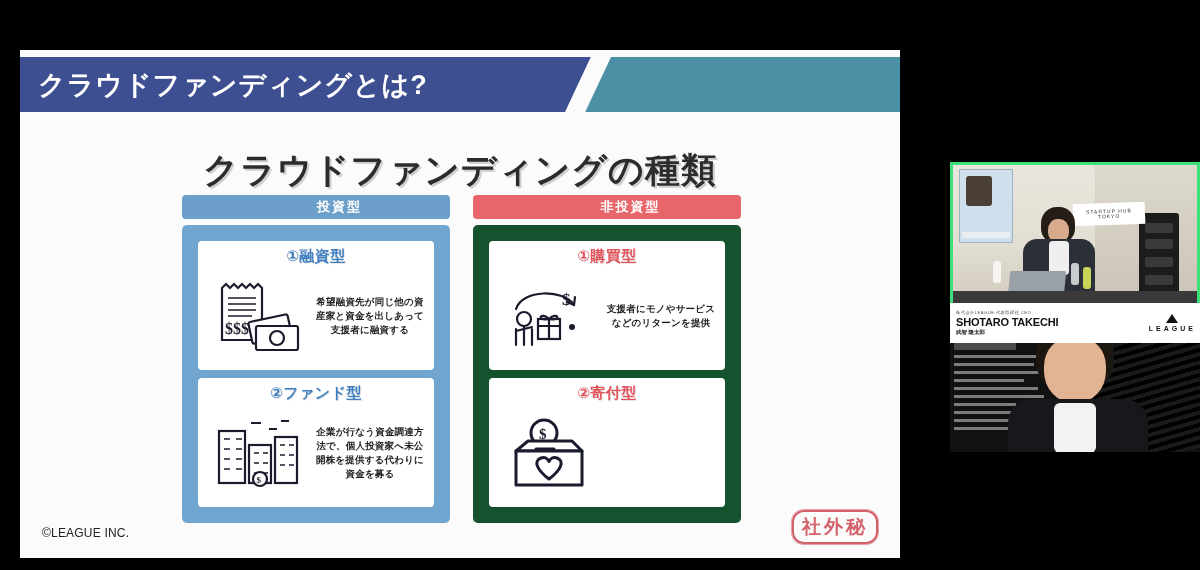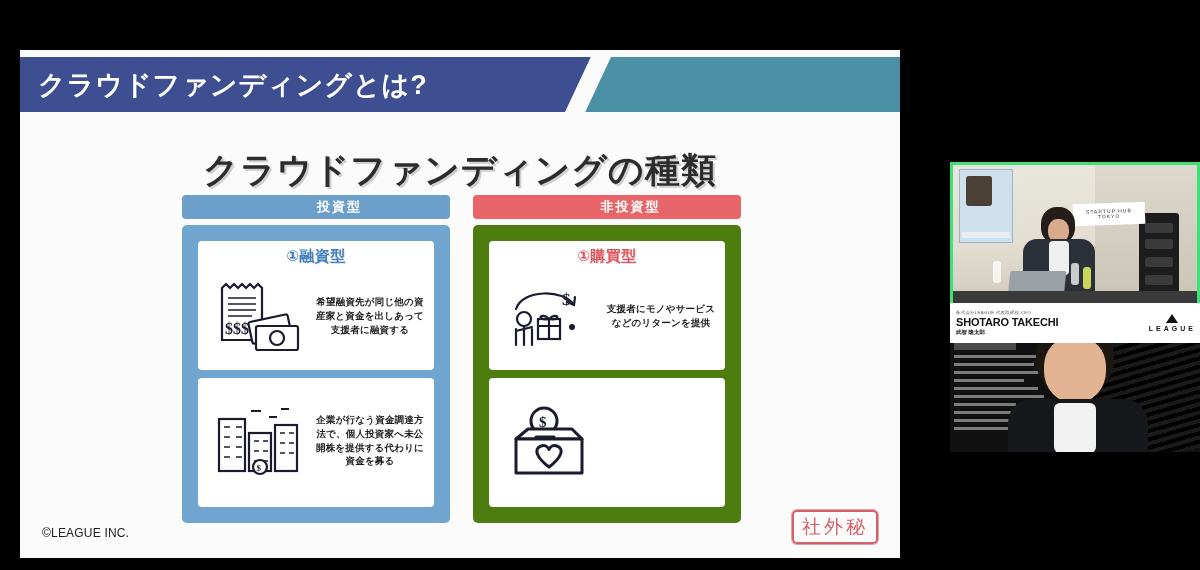--- a/index.html
+++ b/index.html
@@ -72,21 +72,21 @@
   }
   .col-header.invest { background: #6c9fc9; }
   .col-header.noninvest { background: #e8666a; }
 
   .col-body {
     border-radius: 5px; padding: 16px;
     height: 298px;
     display: flex; flex-direction: column; gap: 8px;
   }
   .col-body.invest { background: #6fa5cf; }
-  .col-body.noninvest { background: #4d7c0f; }
+  .col-body.noninvest { background: #14532d; }
 
   .card {
     flex: 1; background: #ffffff; border-radius: 4px;
     position: relative; overflow: hidden;
     display: flex; flex-direction: column;
   }
   .card-title {
     text-align: center; font-size: 15px; font-weight: bold;
     padding-top: 6px; letter-spacing: 0.5px;
     text-shadow: 1px 1px 0 rgba(0,0,0,0.10);
@@ -107,23 +107,23 @@
     letter-spacing: 0.2px;
   }
 
   
   .copyright {
     position: absolute; left: 22px; bottom: 18px;
     font-size: 12px; color: #222; letter-spacing: 0.2px;
   }
   .stamp {
     position: absolute; right: 22px; bottom: 14px;
-    border: 2px solid #d4606a; border-radius: 5px;
+    border: 2px solid #d4606a; border-radius: 12px;
     padding: 2px 8px;
-    color: #d4606a; font-size: 19px; font-weight: normal;
+    color: #d4606a; font-size: 19px; font-weight: bold;
     letter-spacing: 3px;
     box-shadow: inset 0 0 0 2px #fff, 0 0 0 1px #e3a2a8;
   }
 
   
   .tiles {
     position: absolute; left: 928px; top: 0; width: 272px; height: 570px;
     background: #000;
   }
   .tile {
@@ -293,20 +293,21 @@
                       <rect x="44" y="48" width="42" height="24" rx="2"></rect>
                     </g>
                     <circle cx="65" cy="60" r="7" fill="none" stroke="#1b1b2e" stroke-width="2.2"></circle>
                   </svg>
                 </div>
                 <div class="card-text">希望融資先が同じ他の資産家と資金を出しあって支援者に融資する</div>
               </div>
             </div>
 
             <div class="card">
+              <div class="card-title blue">②ファンド型</div>
               <div class="card-inner">
                 <div class="card-icon">
                   <svg width="94" height="76" viewBox="0 0 94 76">
                     <g fill="none" stroke="#1b1b2e" stroke-width="2.2">
                       <rect x="8" y="16" width="26" height="52"></rect>
                       <rect x="38" y="30" width="22" height="38"></rect>
                       <rect x="64" y="22" width="22" height="46"></rect>
                       <path d="M13 24 h6 M25 24 h6 M13 34 h6 M25 34 h6 M13 44 h6 M25 44 h6 M13 54 h6 M25 54 h6" stroke-width="1.6"></path>
                       <path d="M43 38 h5 M52 38 h5 M43 48 h5 M52 48 h5 M43 58 h5 M52 58 h5" stroke-width="1.6"></path>
                       <path d="M69 30 h5 M78 30 h5 M69 40 h5 M78 40 h5 M69 50 h5 M78 50 h5" stroke-width="1.6"></path>
@@ -343,20 +344,21 @@
                     </g>
                     <text x="60" y="26" font-size="17" font-weight="bold" fill="#1b1b2e" font-family="Liberation Serif, serif">$</text>
                     <circle cx="70" cy="48" r="3" fill="#1b1b2e"></circle>
                   </svg>
                 </div>
                 <div class="card-text">支援者にモノやサービスなどのリターンを提供</div>
               </div>
             </div>
 
             <div class="card">
+              <div class="card-title red">②寄付型</div>
               <div class="card-inner">
                 <div class="card-icon">
                   <svg width="86" height="76" viewBox="0 0 86 76">
                     <g fill="#fff" stroke="#1b1b2e" stroke-width="3" stroke-linejoin="round">
                       <circle cx="38" cy="18" r="13"></circle>
                       <path d="M10 36 L22 26 H66 L76 36 Z"></path>
                       <rect x="10" y="36" width="66" height="34"></rect>
                     </g>
                     <text x="33" y="24" font-size="15" font-weight="bold" fill="#1b1b2e" font-family="Liberation Serif, serif">$</text>
                     <path d="M30 34 h18" stroke="#1b1b2e" stroke-width="3" stroke-linecap="round"></path>

